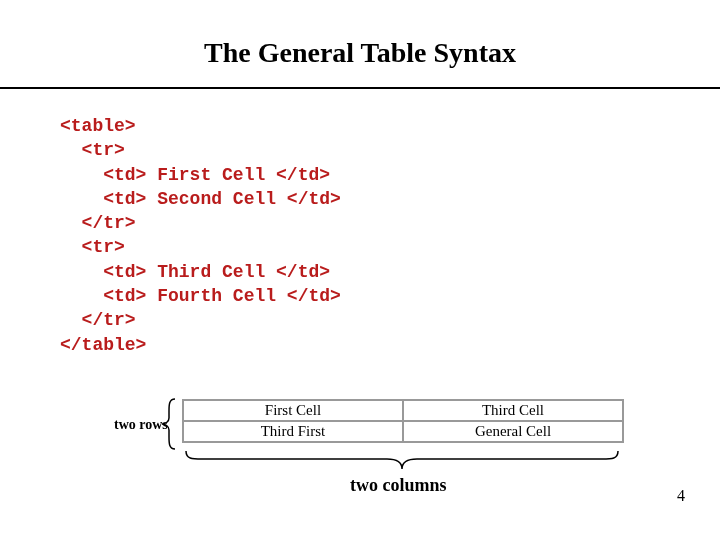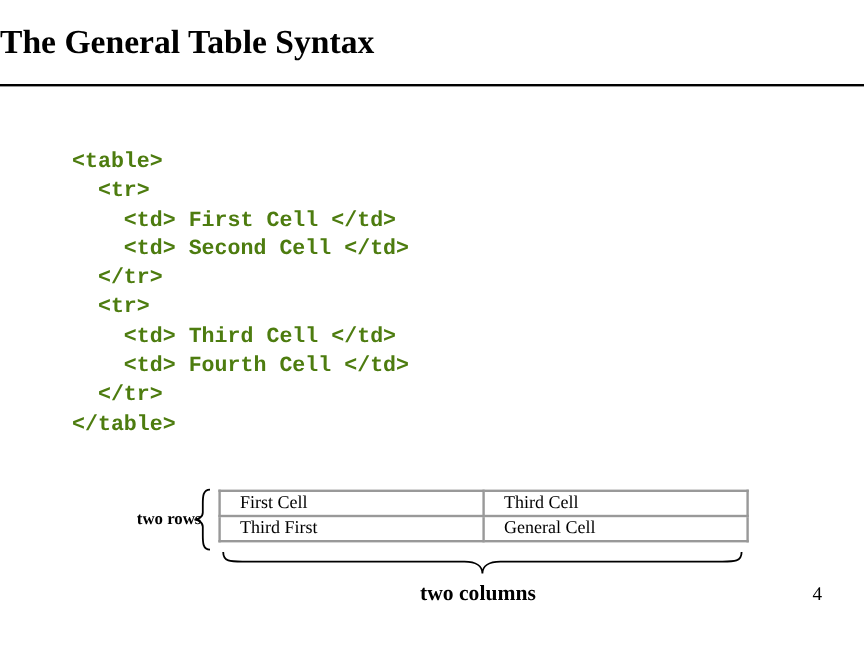--- a/index.html
+++ b/index.html
@@ -9,38 +9,39 @@
     }
     body {
       width: 720px;
       height: 540px;
       background: #ffffff;
       font-family: Georgia, 'Times New Roman', serif;
       position: relative;
       overflow: hidden;
     }
     .page-title {
+      text-align: center;
       font-size: 28px;
       font-weight: bold;
       color: #000;
-      padding-top: 20px;
+      padding-top: 37px;
       padding-bottom: 18px;
     }
     .divider {
       border-bottom: 2px solid #000;
       margin: 0;
       width: 100%;
     }
     .code-block {
       font-family: 'Courier New', Courier, monospace;
       font-size: 18px;
       font-weight: bold;
-      color: #4d7c0f;
+      color: #b91c1c;
       line-height: 1.35;
-      margin: 51px 0 0 60px;
+      margin: 25px 0 0 60px;
       white-space: pre;
     }
     .diagram-area {
       position: relative;
       margin-top: 30px;
       height: 140px;
     }
     .rows-label {
       position: absolute;
       left: 82px;
@@ -58,21 +59,22 @@
       position: absolute;
       left: 182px;
       top: 12px;
       border: 2px solid #999;
       border-collapse: collapse;
     }
     .cell-table td {
       border: 2px solid #999;
       font-family: Georgia, serif;
       font-size: 15px;
-      padding: 1px 16px;
+      text-align: center;
+      padding: 1px 0;
       width: 220px;
     }
     .cols-brace {
       position: absolute;
       left: 182px;
       top: 62px;
     }
     .cols-label {
       position: absolute;
       left: 350px;

